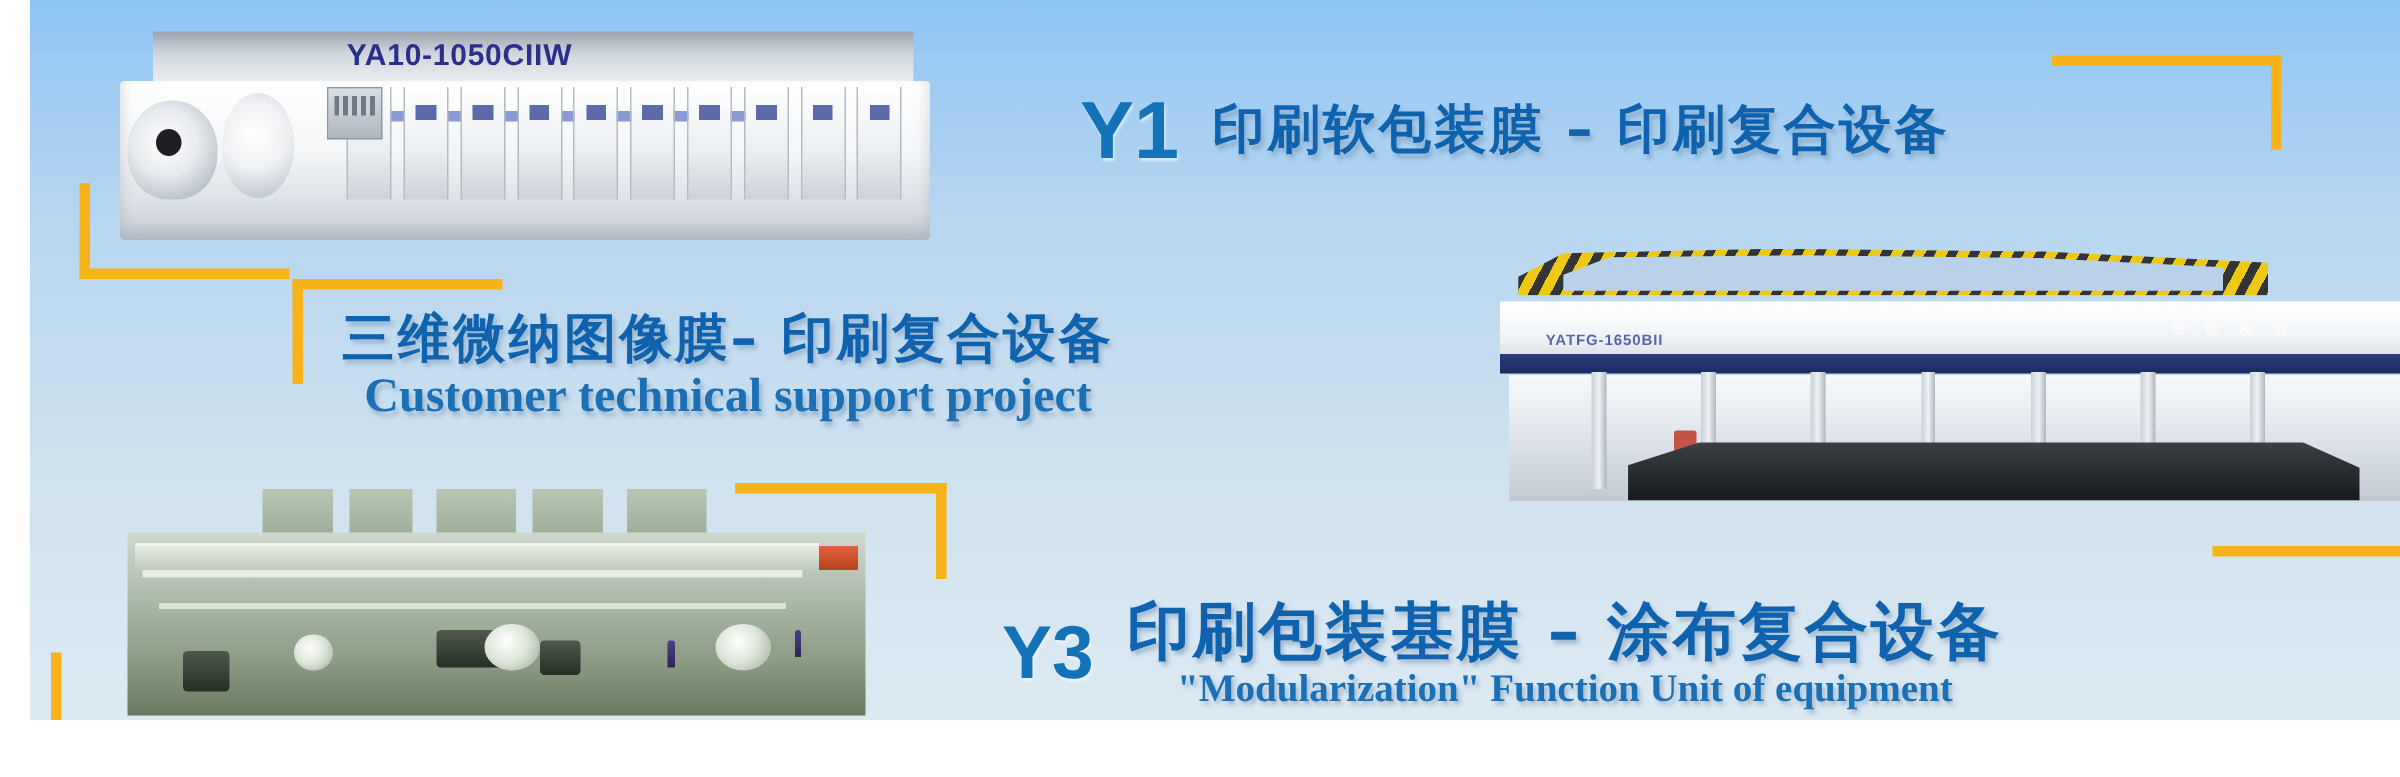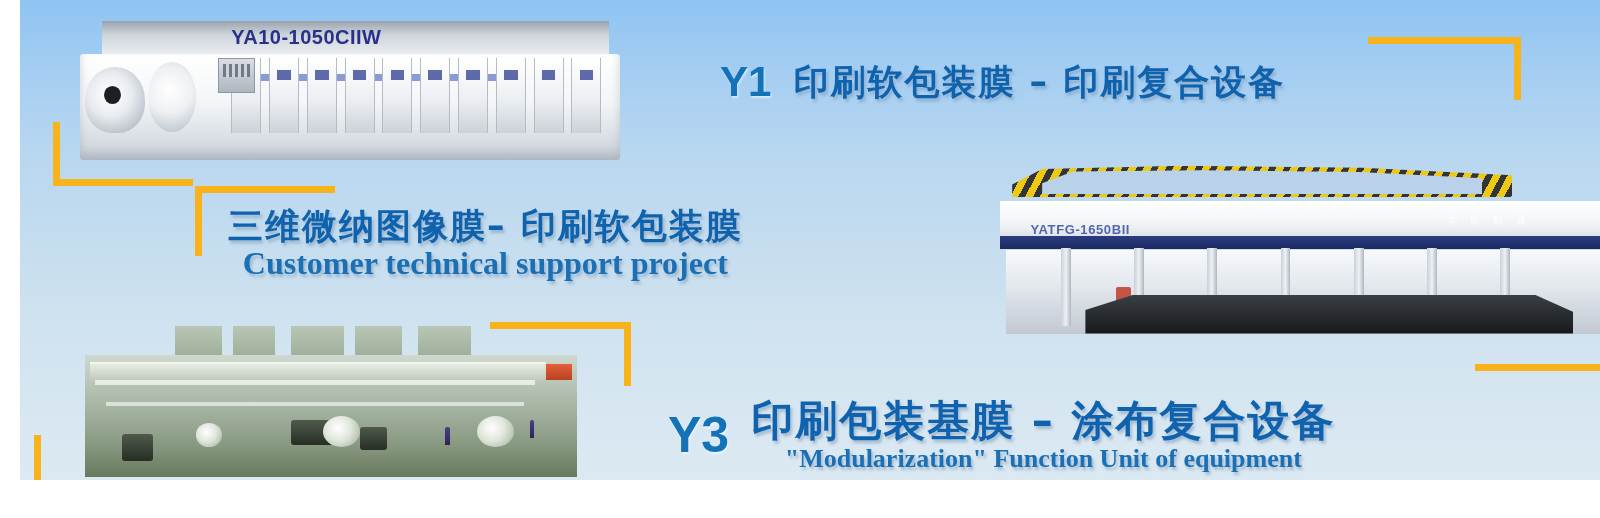--- a/index.html
+++ b/index.html
@@ -131,21 +131,21 @@
     background: linear-gradient(180deg,#3a3f45 0%,#17191c 100%);
     clip-path: polygon(0 40%, 10% 0, 92% 0, 100% 45%, 100% 100%, 0 100%);
   }
   .m2-col {
     position:absolute; top:46%; bottom:14%; width:1.6%;
     background: linear-gradient(90deg,#c9d0d8,#eef1f4,#aeb6bf);
   }
   .m2-label {
     position:absolute; left:5%; top:33%;
     font-family:"Liberation Sans", sans-serif;
-    font-weight:700; font-size:13px; letter-spacing:.6px;
+    font-weight:700; font-size:10px; letter-spacing:.6px;
     color:#3a4fa0; white-space:nowrap; opacity:.85;
   }
   .m2-cnlabel{
     position:absolute; right:13%; top:28%;
     font-family:"Liberation Sans", sans-serif;
     font-size:10px; letter-spacing:5px; color:#ffffff; opacity:.9;
     white-space:nowrap;
   }
   .m2-red{
     position:absolute; left:19%; top:66%; width:2.5%; height:16%;
@@ -305,29 +305,29 @@
       <div class="m3-dark" style="left:12%; top:70%; width:6%;  height:15%;"></div>
       <div class="m3-roll" style="left:50%; top:60%; width:7%;  height:17%;"></div>
       <div class="m3-roll" style="left:79%; top:60%; width:7%;  height:17%;"></div>
       <div class="m3-roll" style="left:26%; top:64%; width:5%;  height:13%;"></div>
       <div class="m3-person" style="left:73%; top:66%;"></div>
       <div class="m3-person" style="left:89%; top:62%;"></div>
     </div>
   </div>
 
   <div class="group" style="left:700px; top:62px;">
-    <div class="ycode" style="font-size:42px; margin-right:22px;">Y1</div>
+    <div class="ycode" style="font-size:54px; margin-right:22px;">Y1</div>
     <div class="lines">
       <div class="cn" style="font-size:35px;">印刷软包装膜 – 印刷复合设备</div>
     </div>
   </div>
 
   <div class="group" style="left:208px; top:208px;">
     <div class="lines">
-      <div class="cn" style="font-size:35px;">三维微纳图像膜– 印刷软包装膜</div>
+      <div class="cn" style="font-size:35px;">三维微纳图像膜– 印刷复合设备</div>
       <div class="en" style="font-size:32px; margin-top:2px;">Customer technical support project</div>
     </div>
   </div>
 
   <div class="group" style="left:648px; top:399px;">
     <div class="ycode" style="font-size:50px; margin-right:22px;">Y3</div>
     <div class="lines">
       <div class="cn" style="font-size:42px;">印刷包装基膜 –  涂布复合设备</div>
       <div class="en" style="font-size:26px; margin-top:2px;">"Modularization" Function Unit of equipment</div>
     </div>

